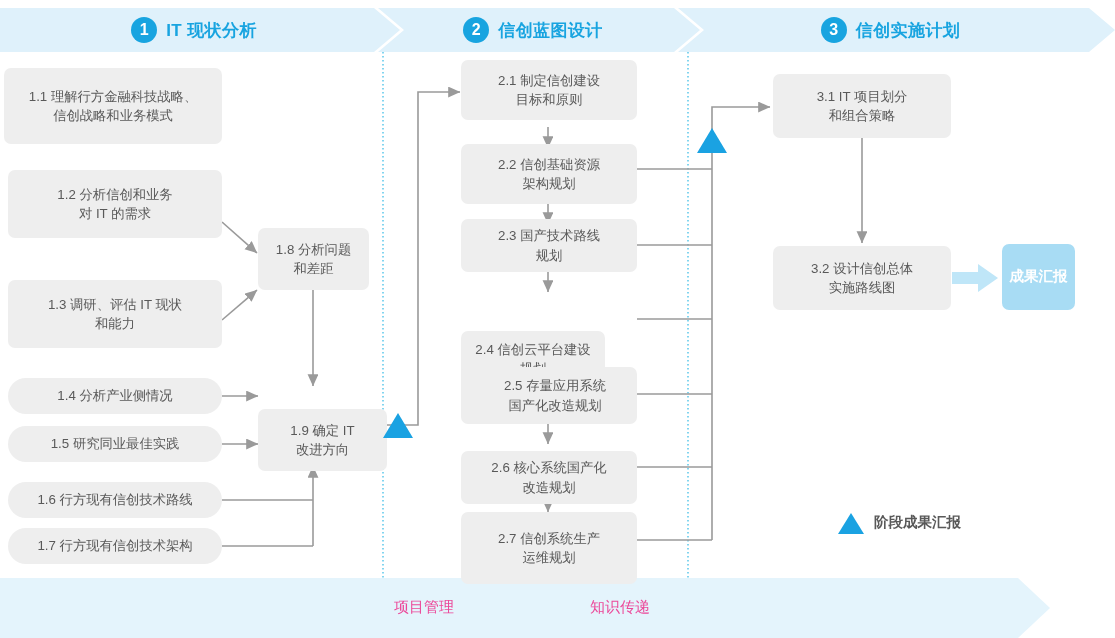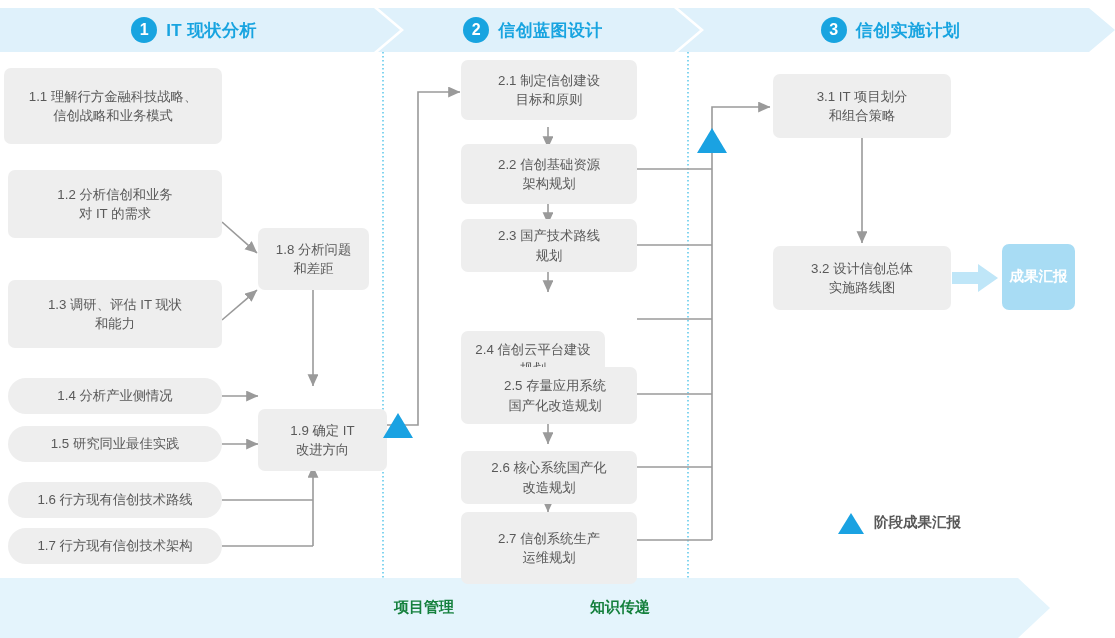--- a/index.html
+++ b/index.html
@@ -69,22 +69,22 @@
     color:#ffffff;
     font-weight:bold;
     font-size:14.5px;
     line-height:1.35;
     display:flex;
     align-items:center;
     justify-content:center;
   }
   .band-label{
     position:absolute;
-    color:#15803d;
-    font-weight:bold;
+    color:#ec4899;
+    font-weight:normal;
     font-size:15px;
     white-space:nowrap;
   }
   
   .legend{
     position:absolute;
     left:838px;top:513px;
     display:flex;align-items:flex-start;gap:10px;
   }
   .legend-tri{

